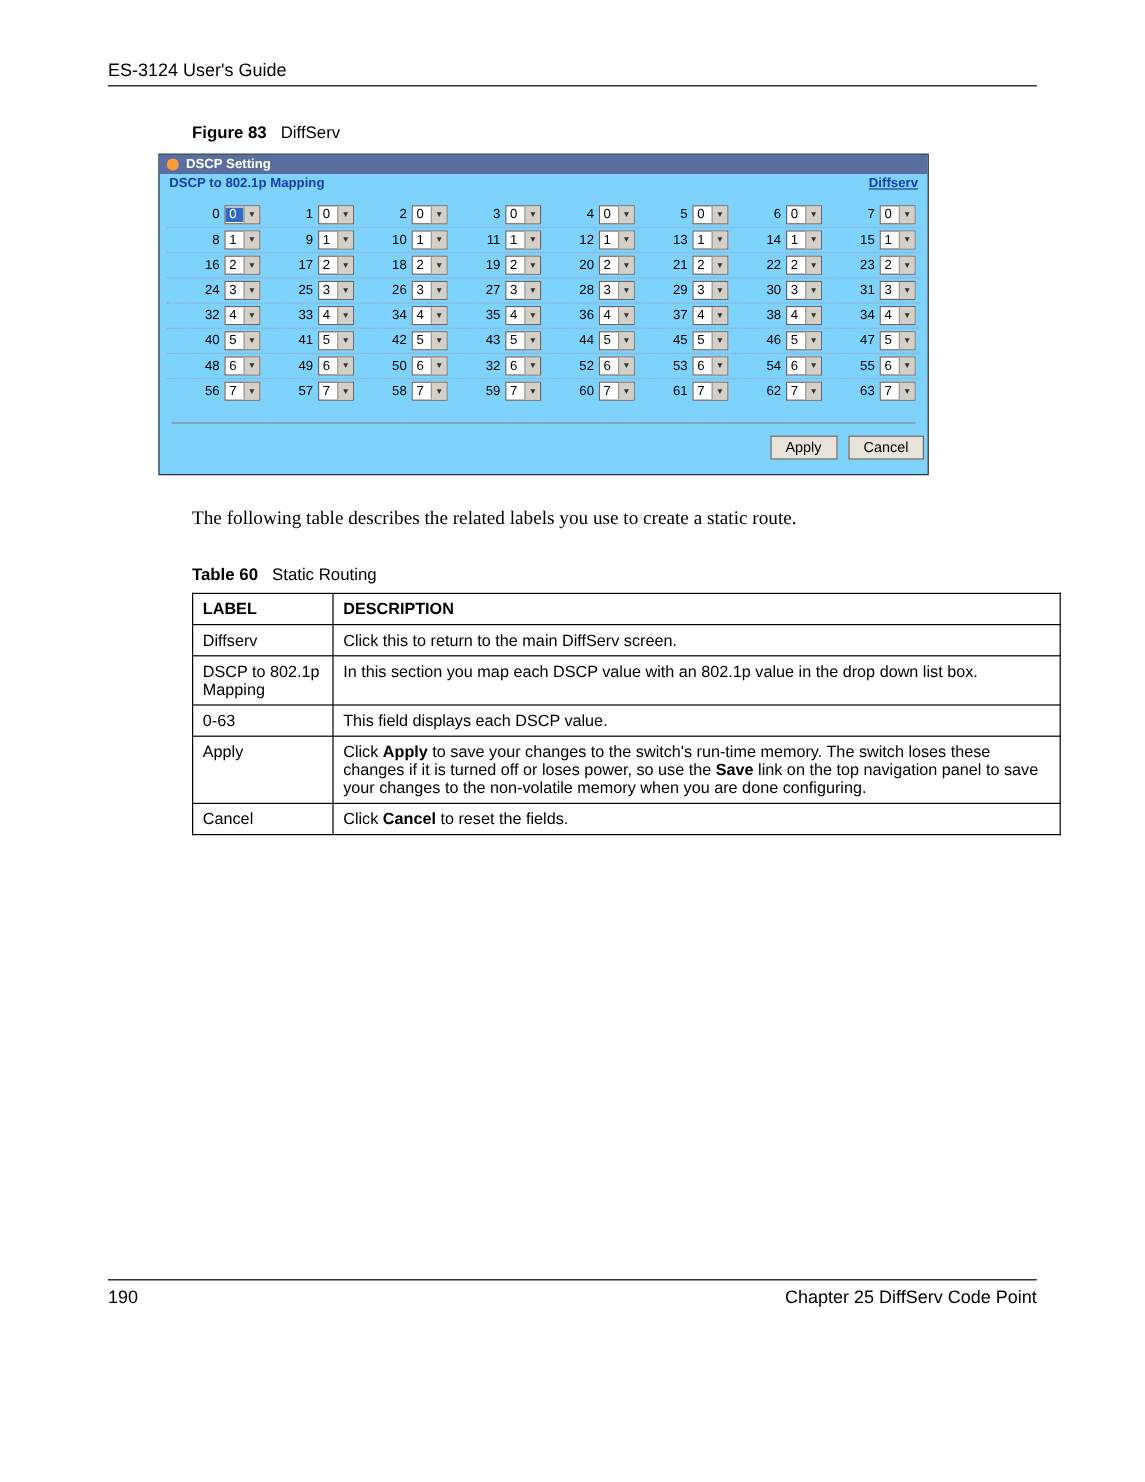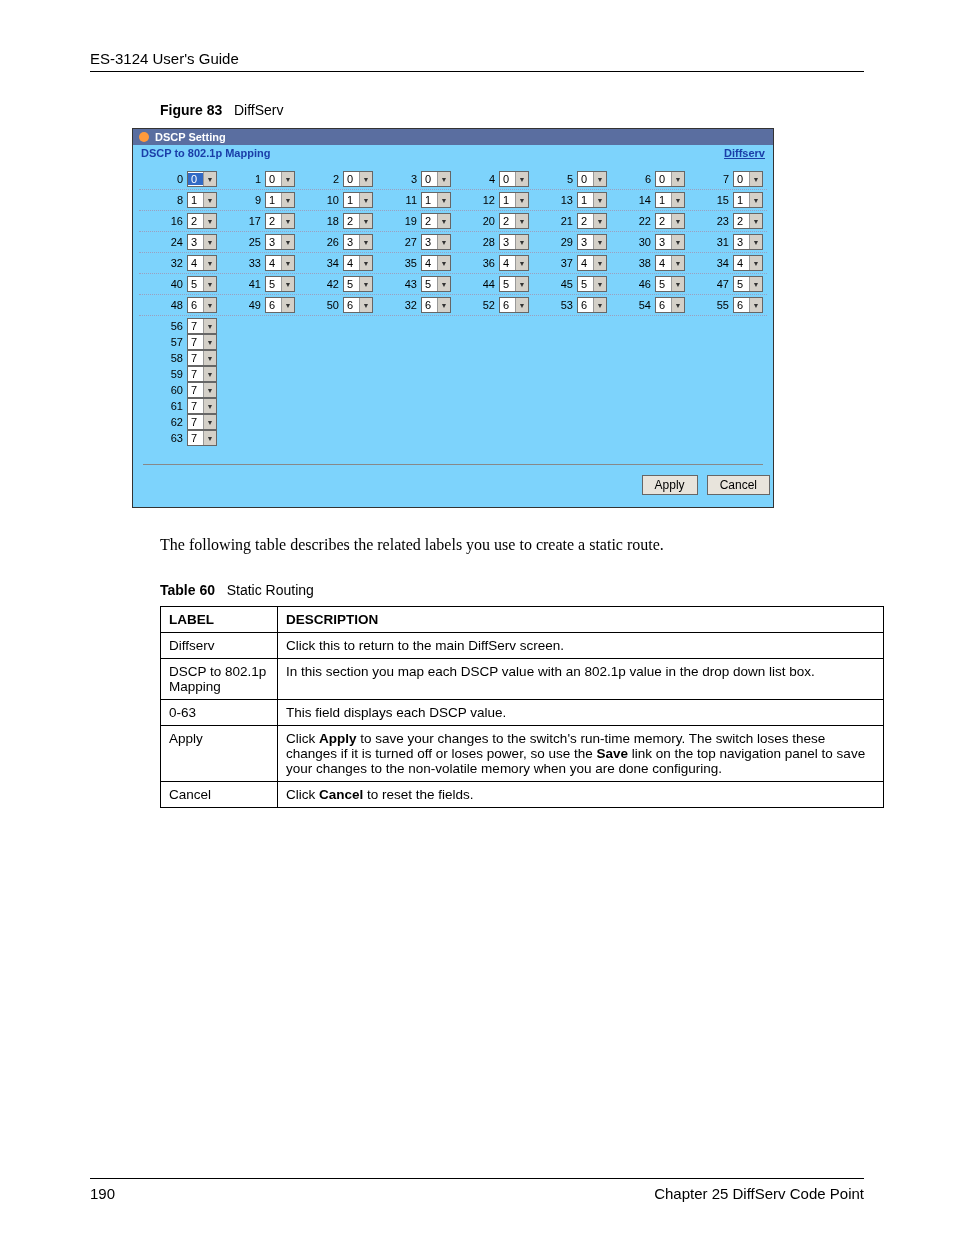--- a/index.html
+++ b/index.html
@@ -51,21 +51,21 @@
   .shot-subhead .left { color: #1a3ea8; font-weight: bold; }
   .shot-subhead .right a { color: #1a3ea8; font-weight: bold; text-decoration: underline; }
   .dscp-grid {
     padding: 4px 6px 10px 6px;
   }
   .dscp-row {
     display: flex;
     border-bottom: 1px dotted #9aa0c0;
     padding: 2px 0;
   }
-  .dscp-row:last-child { border-bottom: none; flex-direction: column; }
+  .dscp-row:last-child { border-bottom: none; }
   .dscp-cell {
     display: flex;
     align-items: center;
     width: 78px;
     gap: 4px;
     justify-content: flex-end;
   }
   .dscp-label {
     width: 18px;
     text-align: right;

